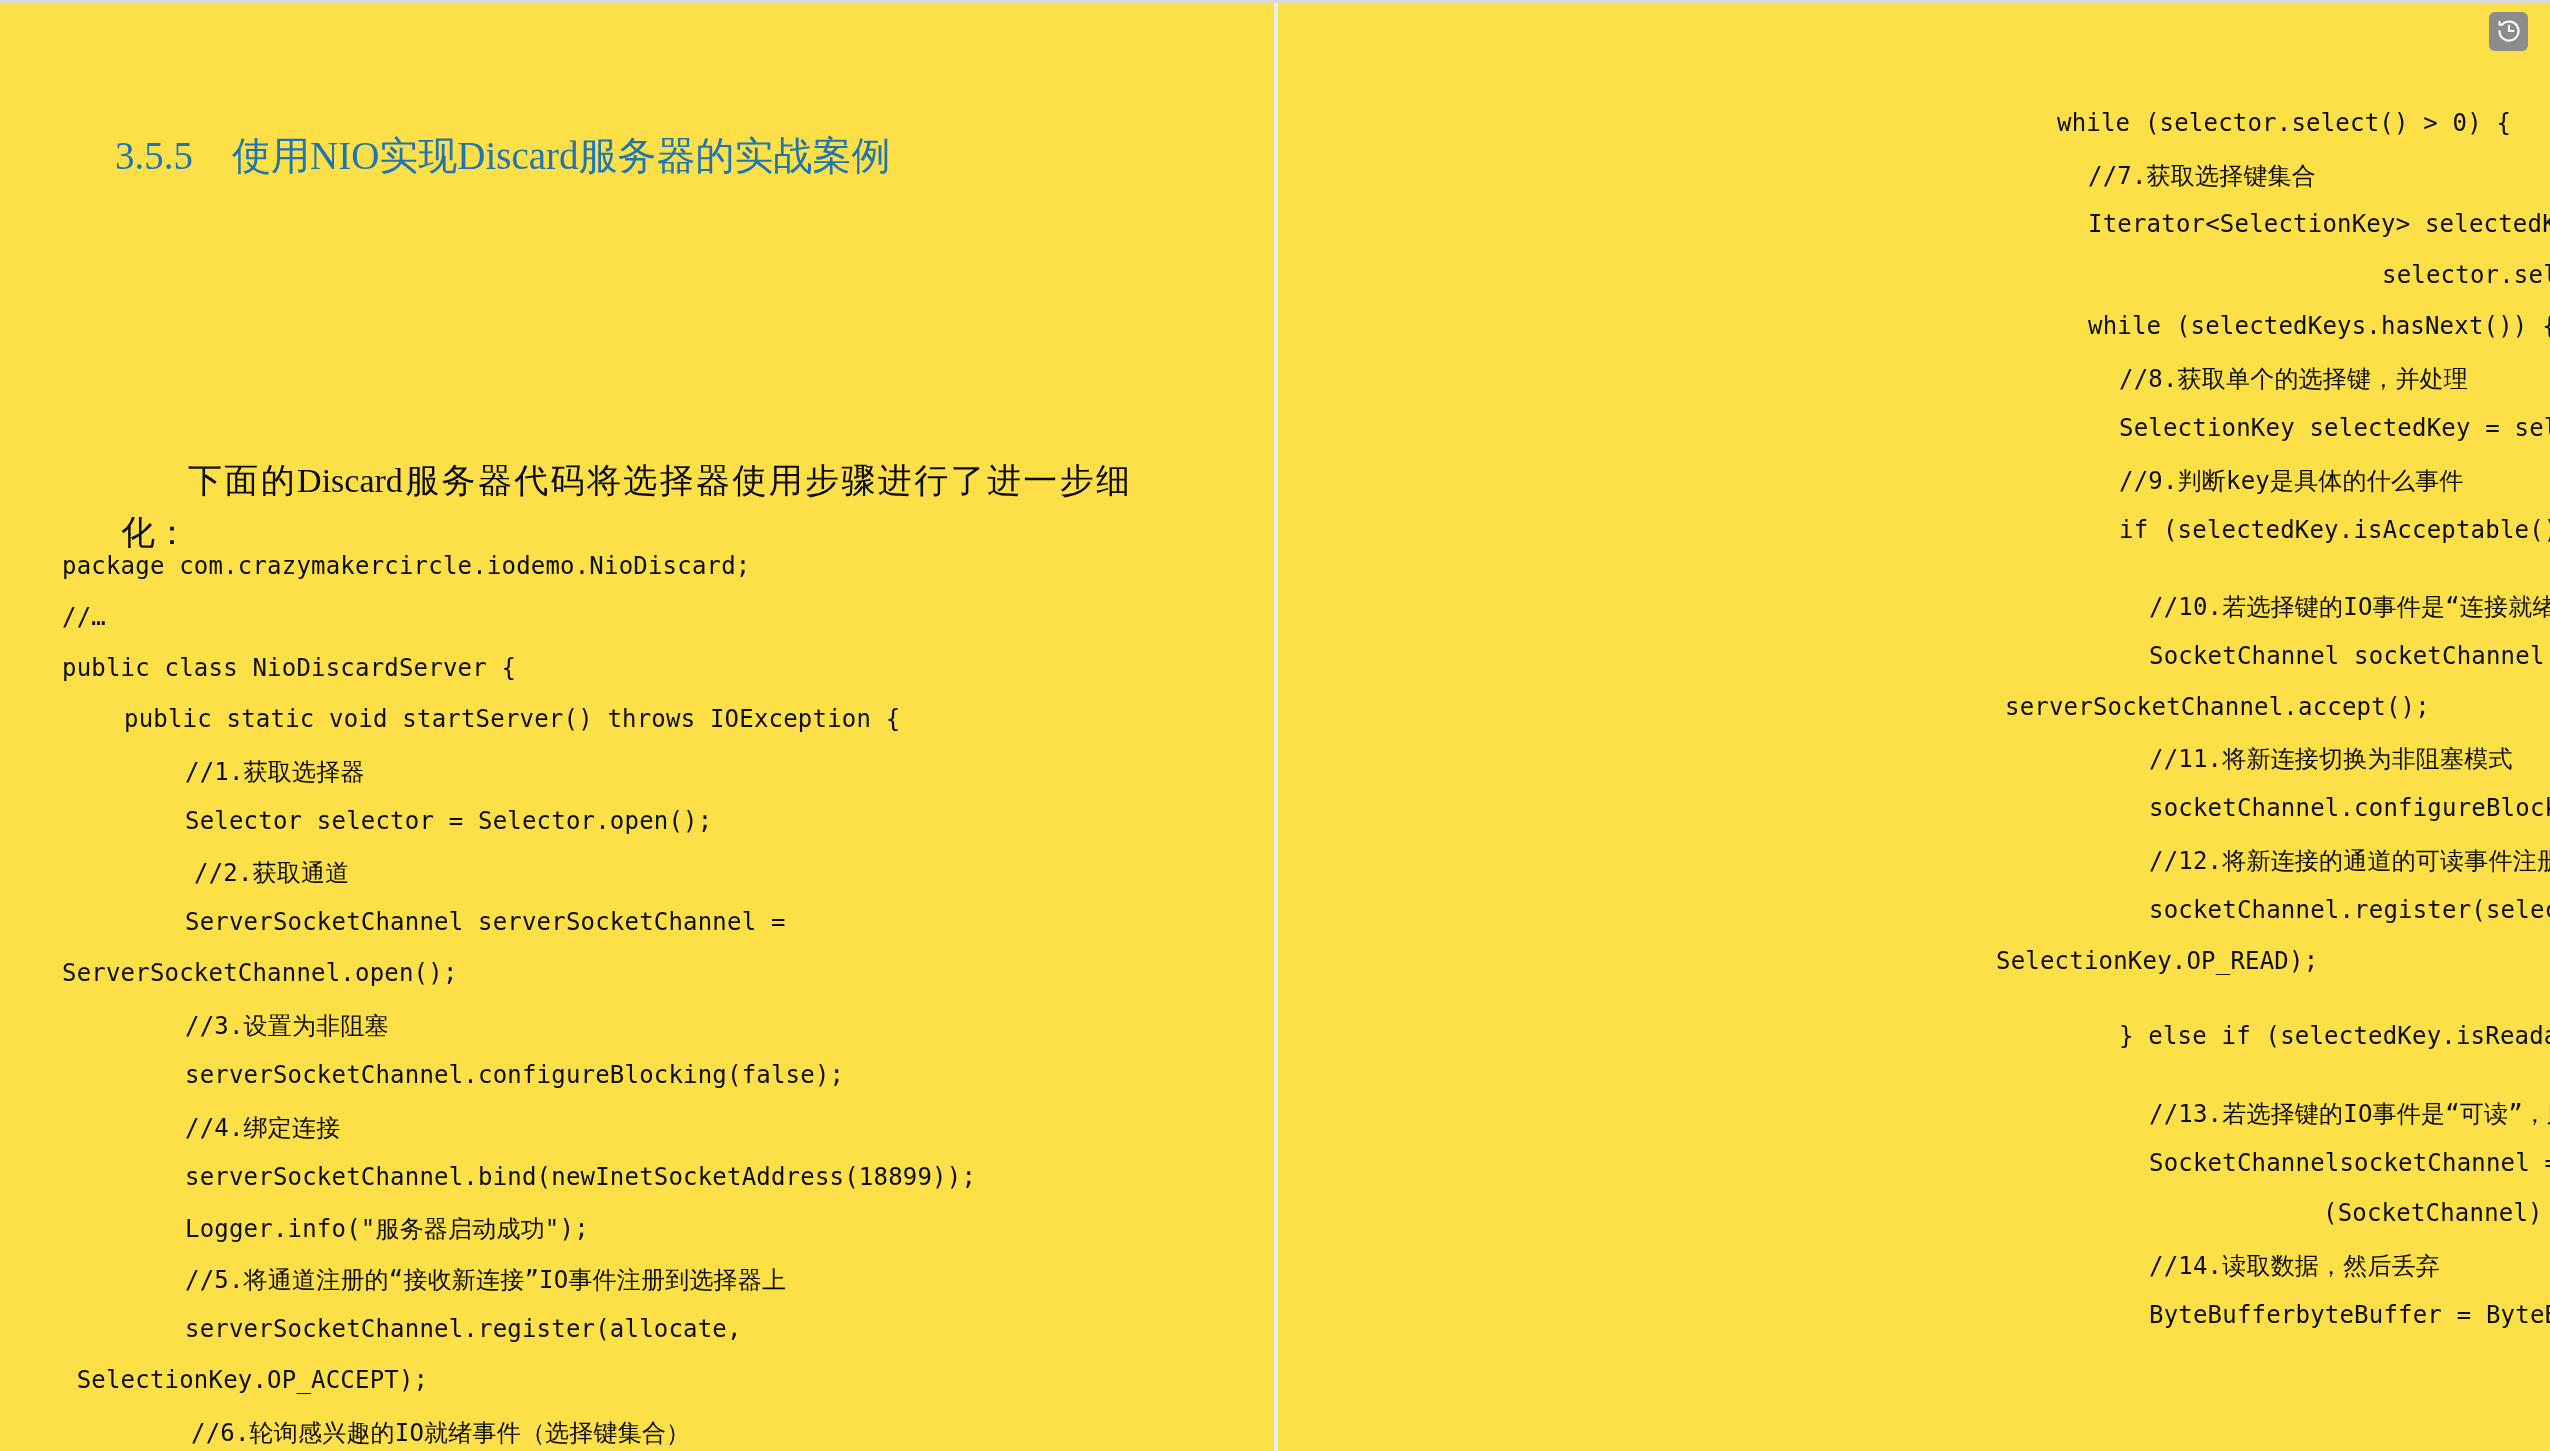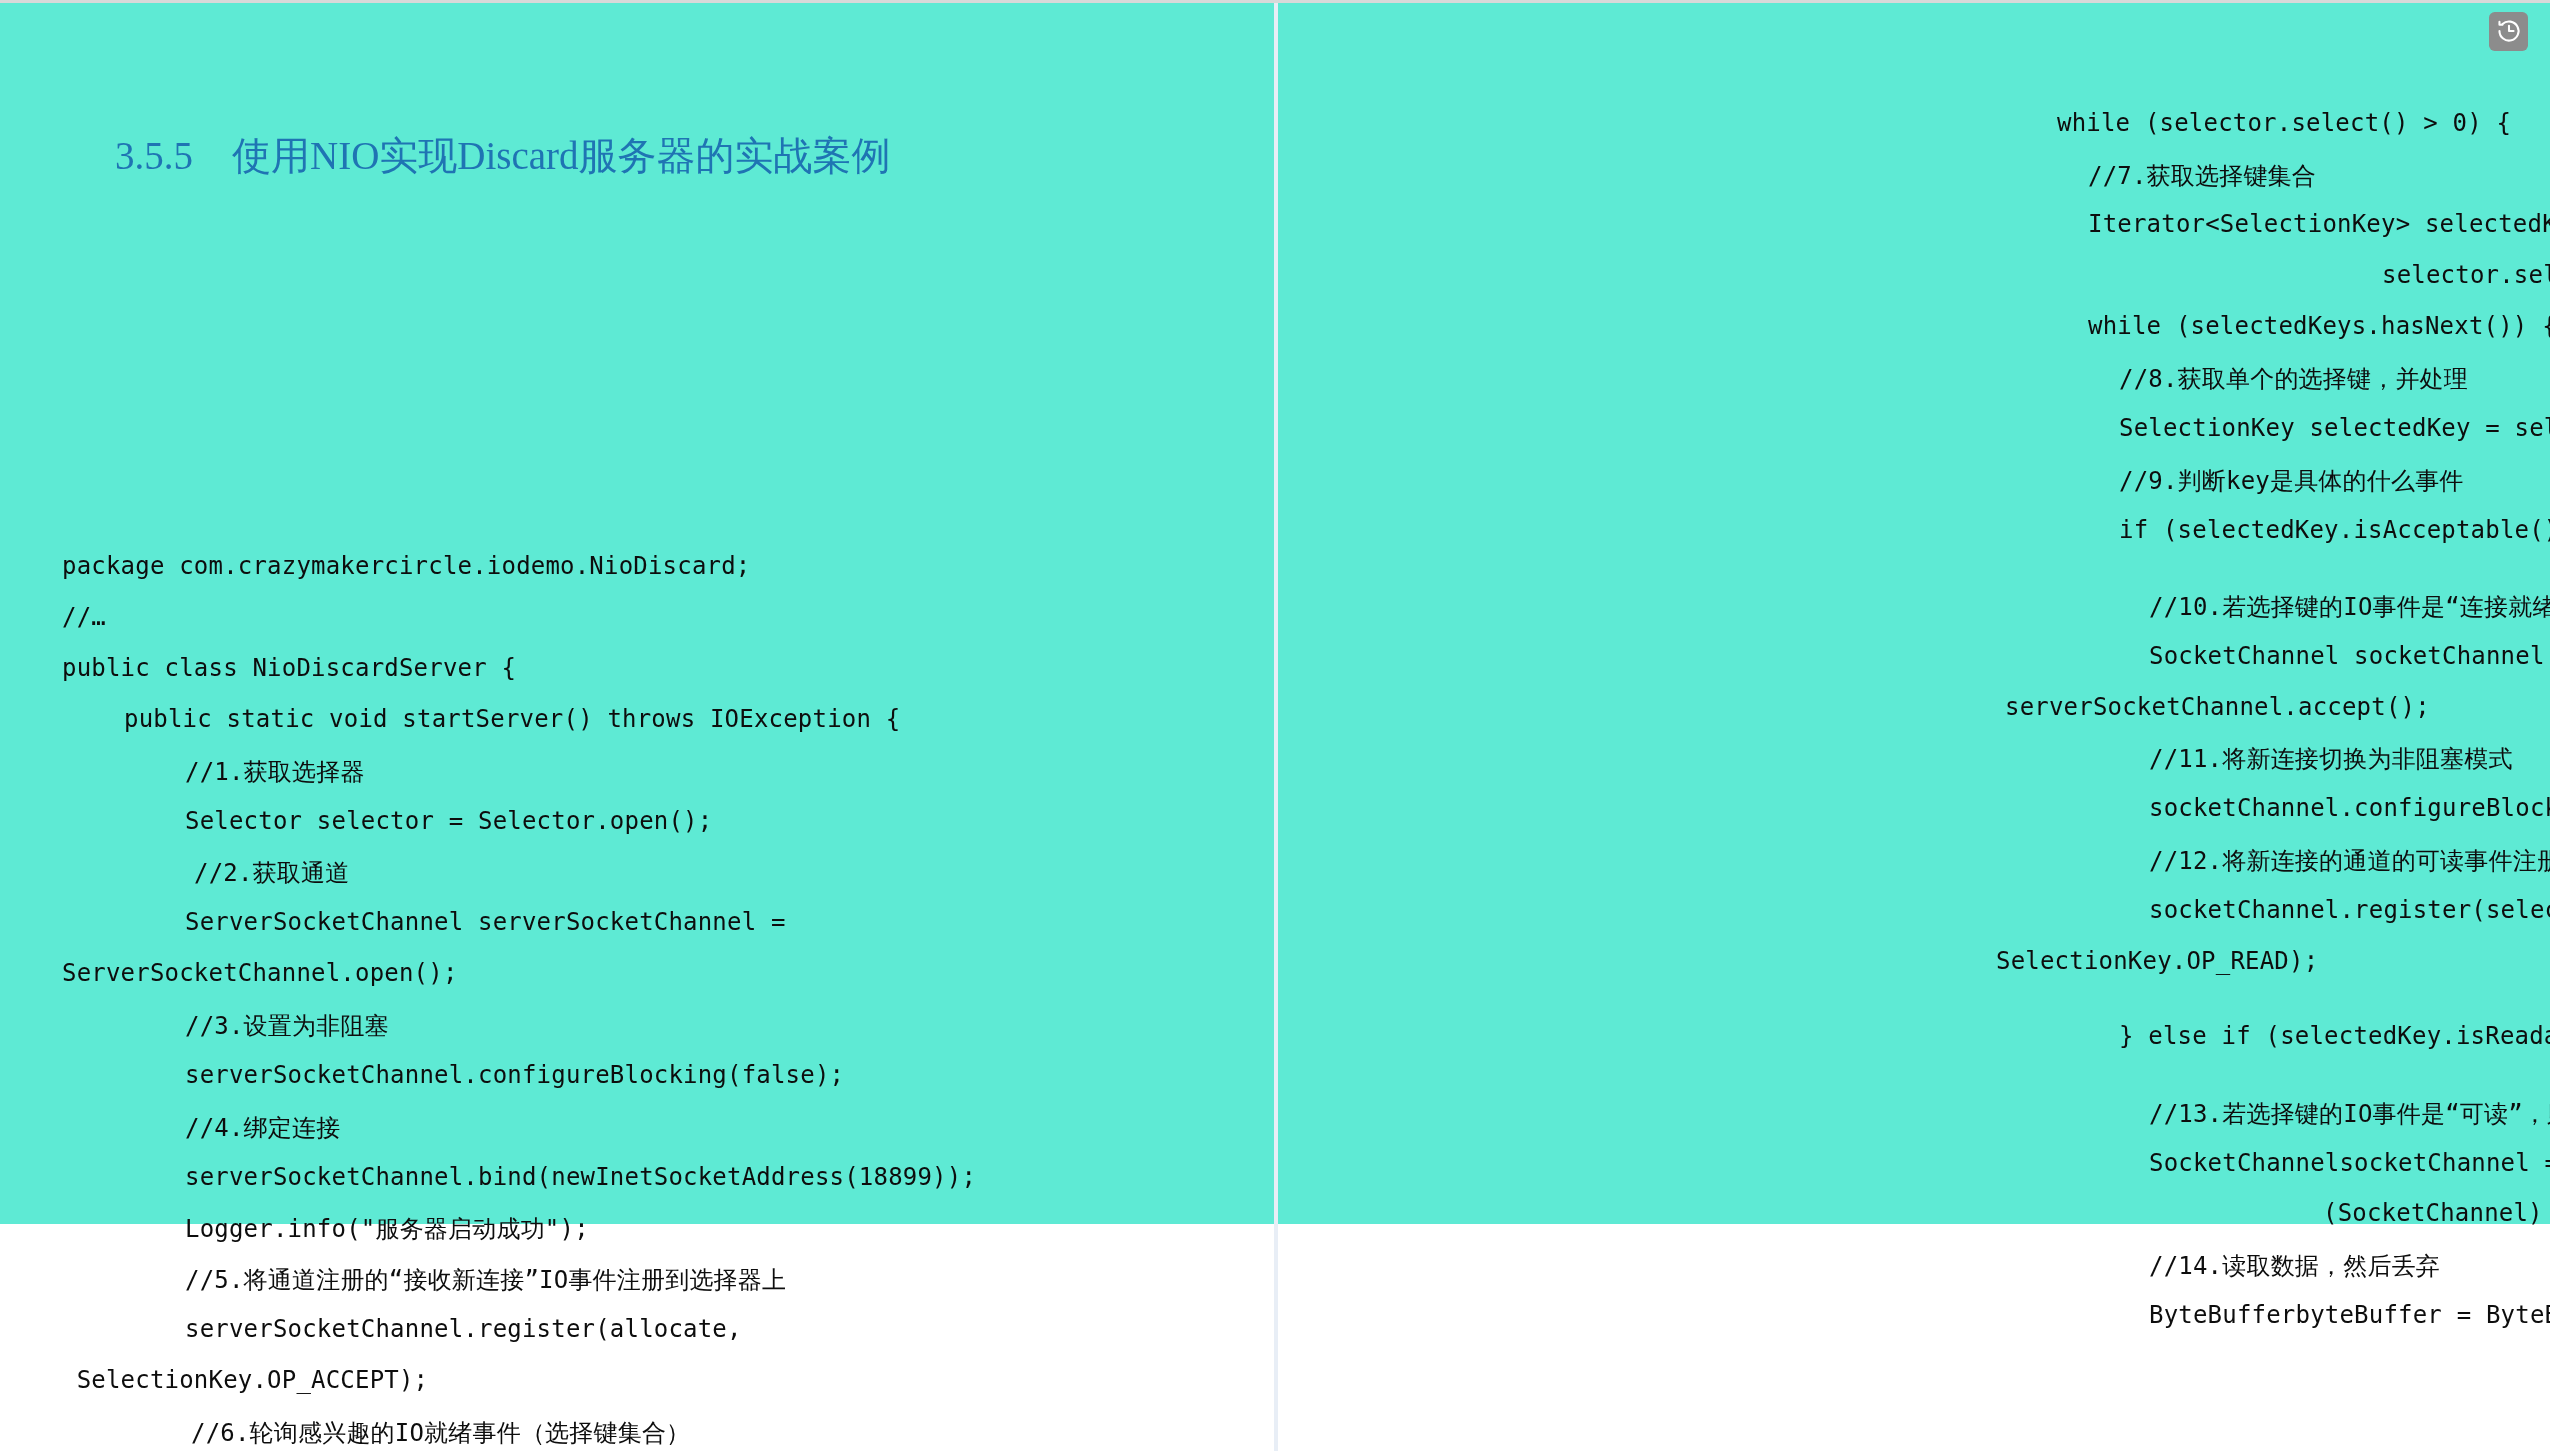--- a/index.html
+++ b/index.html
@@ -10,22 +10,22 @@
     overflow: hidden;
   }
   body {
     font-family: "Liberation Serif", serif;
     -webkit-font-smoothing: antialiased;
   }
 
   #page {
     position: relative;
     width: 2550px;
-    height: 1224px;
-    background: #5eead4;
+    height: 1451px;
+    background: #fde047;
     padding-left: 37px;
   }
 
   
   #top-rule {
     position: absolute;
     left: 0; top: 0;
     width: 2550px; height: 2.5px;
     background: #d9d9d9;
   }
@@ -109,20 +109,21 @@
 <div id="page">
 
   <div id="top-rule"></div>
   <div id="col-divider"></div>
 
   <div class="column" id="left-column">
 
     <h2 class="section-heading">3.5.5    使用NIO实现Discard服务器的实战案例</h2>
 
 
+    <p class="body-para" id="para-2">下面的Discard服务器代码将选择器使用步骤进行了进一步细化：</p>
 
     <div id="left-code">
         <div class="code-line" style="left: 62px; top: 549px;">package com.crazymakercircle.iodemo.NioDiscard;</div>
         <div class="code-line code-cn" style="left: 62px; top: 600px;">//…</div>
         <div class="code-line" style="left: 62px; top: 651px;">public class NioDiscardServer {</div>
         <div class="code-line" style="left: 124px; top: 702px;">public static void startServer() throws IOException {</div>
         <div class="code-line code-cn" style="left: 185px; top: 753px;">//1.获取选择器</div>
         <div class="code-line" style="left: 185px; top: 804px;">Selector selector = Selector.open();</div>
         <div class="code-line code-cn" style="left: 194px; top: 854px;">//2.获取通道</div>
         <div class="code-line" style="left: 185px; top: 905px;">ServerSocketChannel serverSocketChannel =</div>

